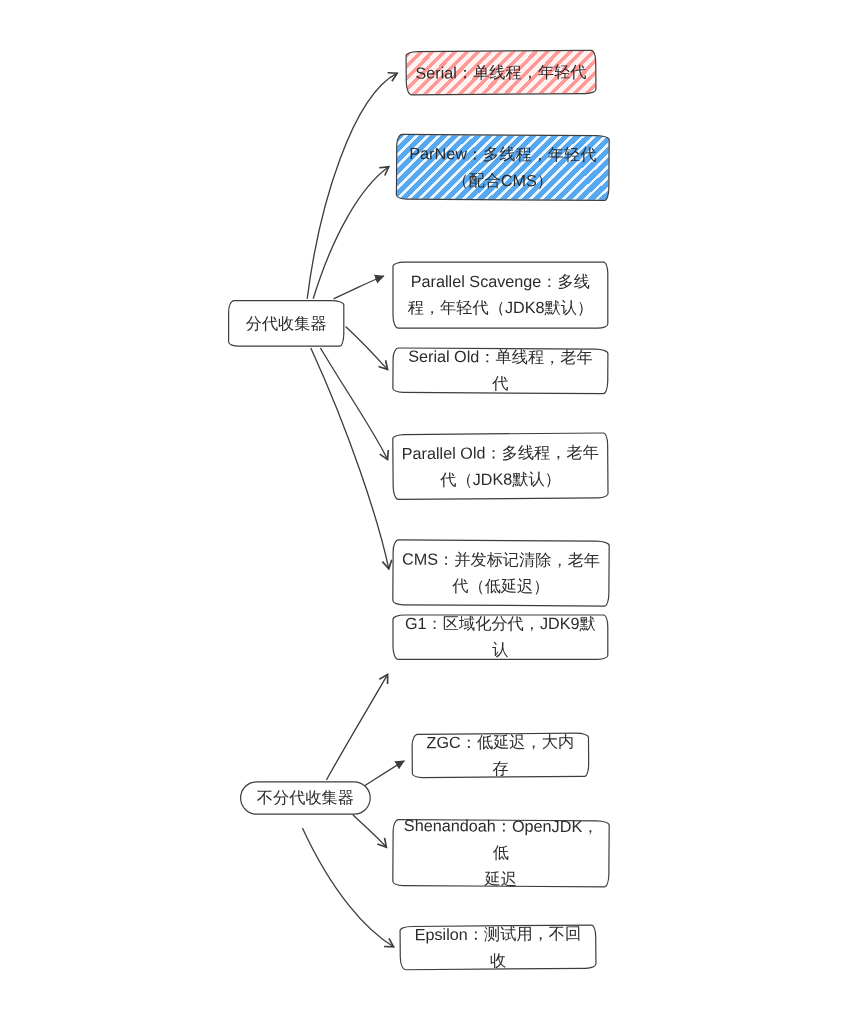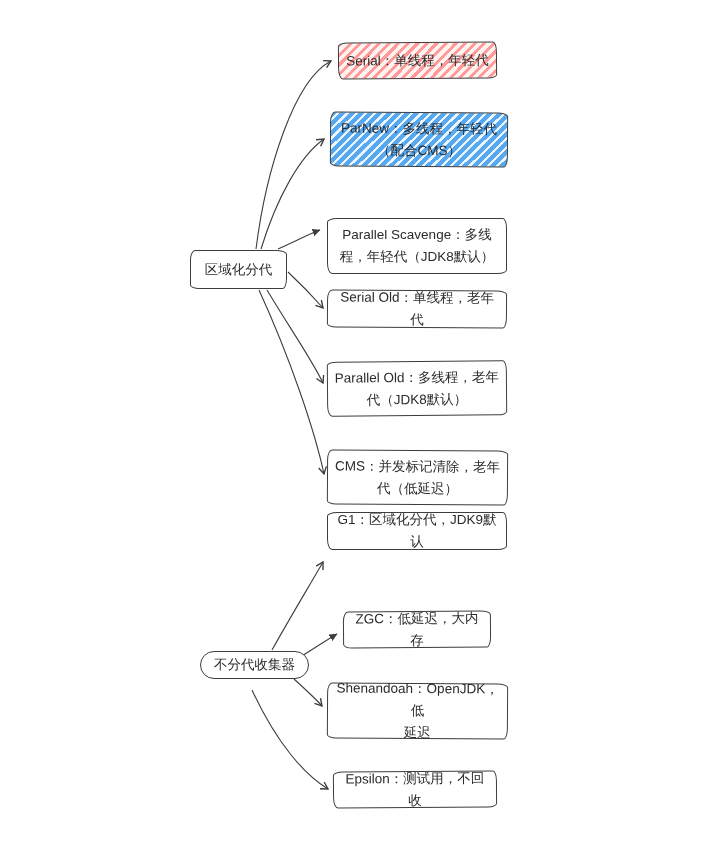--- a/index.html
+++ b/index.html
@@ -67,21 +67,21 @@
       <path d="M 288,272 C 303,286 315,299 323,308" marker-end="url(#mo)"></path>
       <path d="M 267,290 C 291,330 312,360 323,383" marker-end="url(#mo)"></path>
       <path d="M 259,290 C 291,360 315,432 324,474" marker-end="url(#mo)"></path>
       <path d="M 272,650 C 291,616 311,583 323,562" marker-end="url(#mo)"></path>
       <path d="M 294,661 C 310,651 325,641 337,634" marker-end="url(#mf)"></path>
       <path d="M 294,679 C 306,690 316,699 322,706" marker-end="url(#mo)"></path>
       <path d="M 252,690 C 277,744 305,775 328,789" marker-end="url(#mo)"></path>
     </g>
   </svg>
 
-  <div id="n-gen" class="node r1">区域化分代</div>
+  <div id="n-gen" class="node r1">分代收集器</div>
 
   <div id="n-serial" class="node r2 tilt-a fill-red">Serial：单线程，年轻代</div>
 
   <div id="n-parnew" class="node r1 tilt-b fill-blue">ParNew：多线程，年轻代
 （配合CMS）</div>
 
   <div id="n-ps" class="node r2">Parallel Scavenge：多线
 程，年轻代（JDK8默认）</div>
 
   <div id="n-serialold" class="node r1 tilt-b">Serial Old：单线程，老年代</div>

